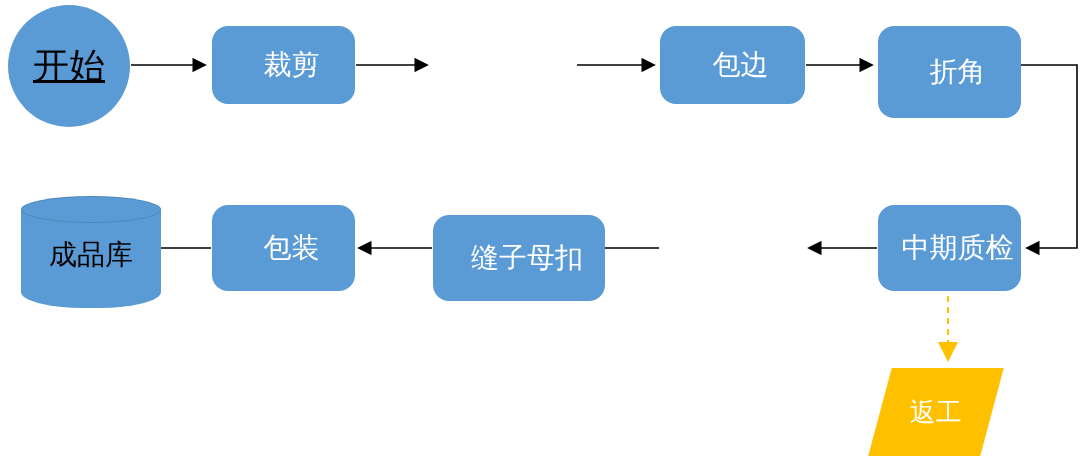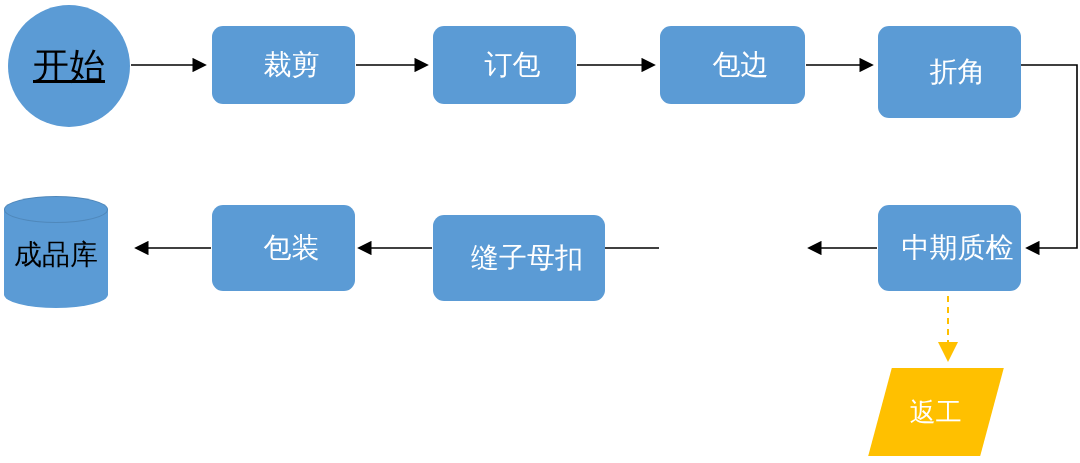--- a/index.html
+++ b/index.html
@@ -12,21 +12,21 @@
   }
   .edges-svg{position:absolute;left:0;top:0;width:1080px;height:463px;}
 
   .node{
     position:absolute;
     display:flex;align-items:center;justify-content:center;
     box-sizing:border-box;
   }
   .rect-node{
     background:#5B9BD5;
-    border-radius:11px;
+    border-radius:16px;
     color:#ffffff;
     font-size:28px;
     padding-left:16px;
   }
   .start-circle{
     left:8px;top:5px;width:122px;height:122px;
     background:#5B9BD5;
     border-radius:50%;
     color:#000000;
     font-size:36px;
@@ -37,21 +37,21 @@
   .n-stitching{left:433px;top:26px;width:143px;height:78px;}
   .n-hemming {left:660px;top:26px;width:145px;height:78px;}
   .n-folding {left:878px;top:26px;width:143px;height:92px;}
   
   .n-packing {left:212px;top:205px;width:143px;height:86px;justify-content:center;}
   .n-snap    {left:433px;top:205px;width:172px;height:86px;margin-top:10px;}
   .n-trim    {left:660px;top:205px;width:145px;height:86px;}
   .n-qc      {left:878px;top:205px;width:143px;height:86px;}
 
   
-  .cylinder{position:absolute;left:4px;top:196px;width:104px;height:112px;}
+  .cylinder{position:absolute;left:21px;top:196px;width:140px;height:112px;}
   .cyl-body{
     position:absolute;left:0;right:0;top:13px;bottom:0;
     background:#5B9BD5;
     border-radius:0 0 62px 62px / 0 0 16px 16px;
   }
   .cyl-top{
     position:absolute;left:0;right:0;top:0;height:27px;
     background:#5B9BD5;
     border-radius:50%;
     box-sizing:border-box;
@@ -105,23 +105,20 @@
     <line x1="948" y1="296" x2="948" y2="358" stroke="#FFC000" stroke-width="2" stroke-dasharray="6 5" marker-end="url(#arrowOrange)"></line>
   </svg>
 
   <div class="node start-circle">
     <span>开始</span>
   </div>
 
   <div class="node rect-node n-cutting">
     <span>裁剪</span>
   </div>
-  <div class="node rect-node n-stitching">
-    <span>订包</span>
-  </div>
   <div class="node rect-node n-hemming">
     <span>包边</span>
   </div>
   <div class="node rect-node n-folding">
     <span>折角</span>
   </div>
 
   <div class="node rect-node n-packing">
     <span>包装</span>
   </div>

